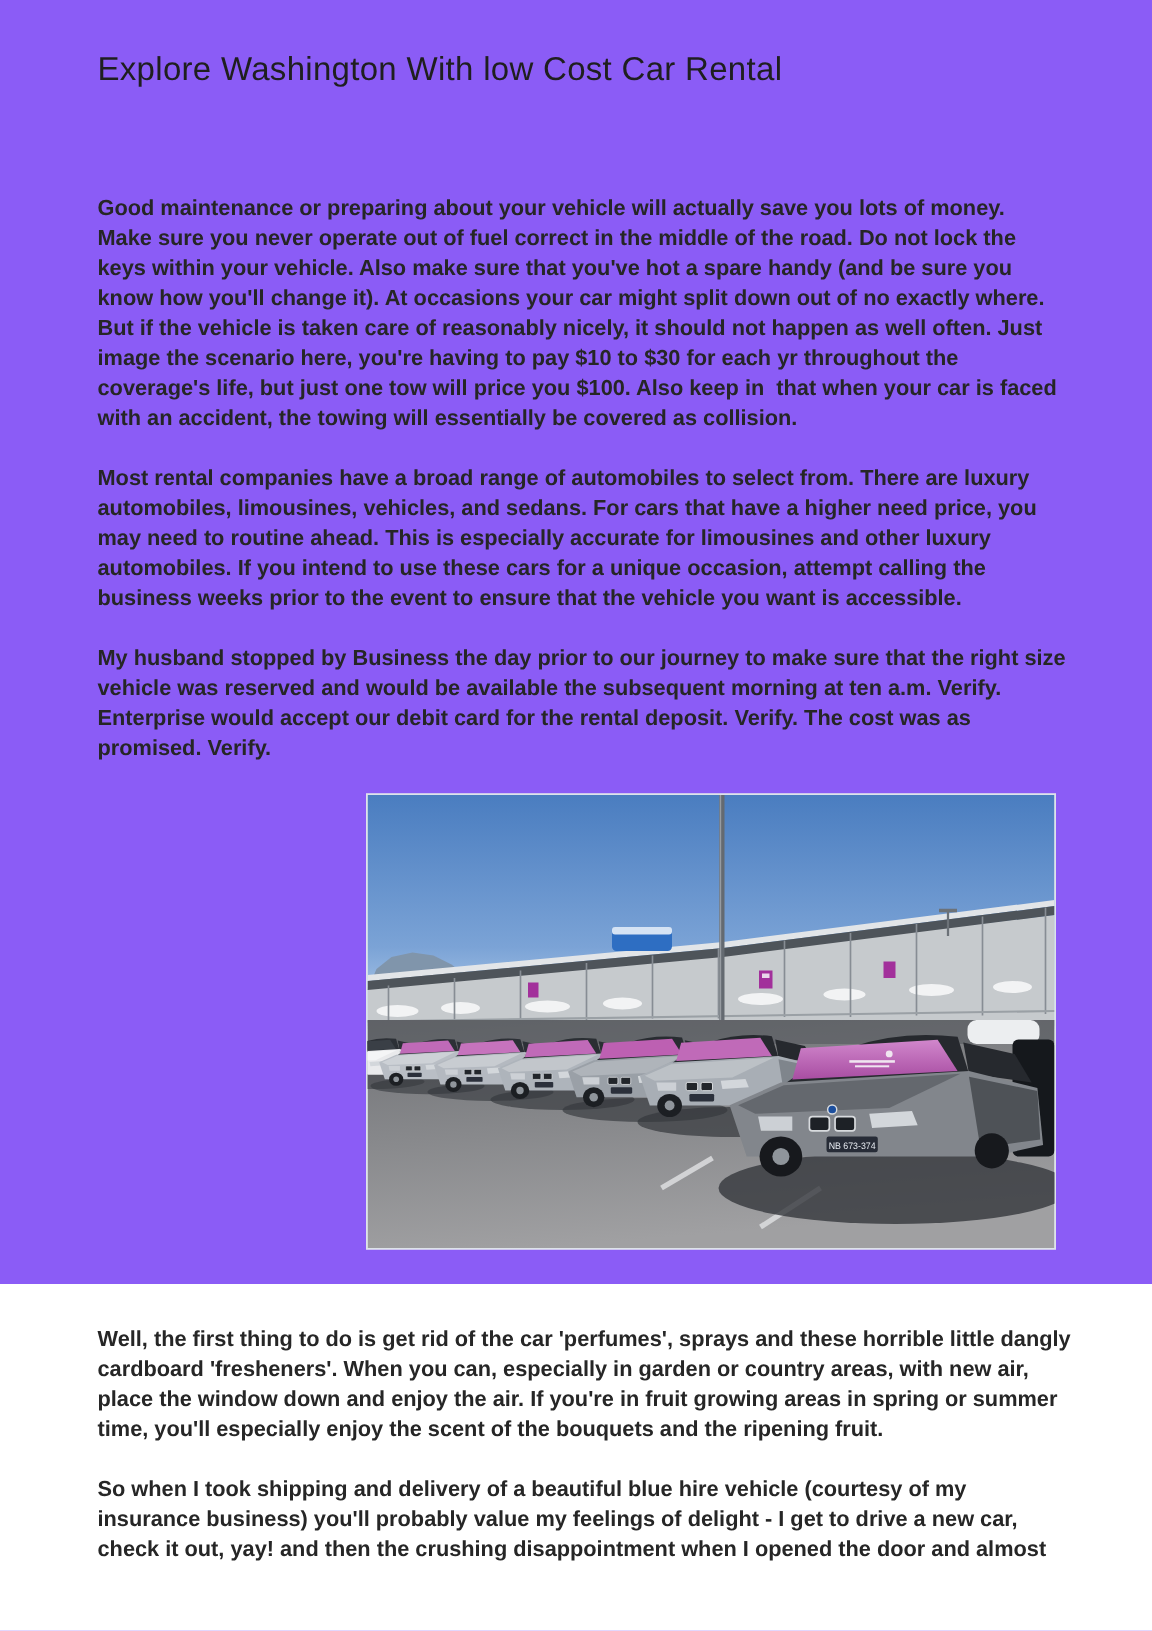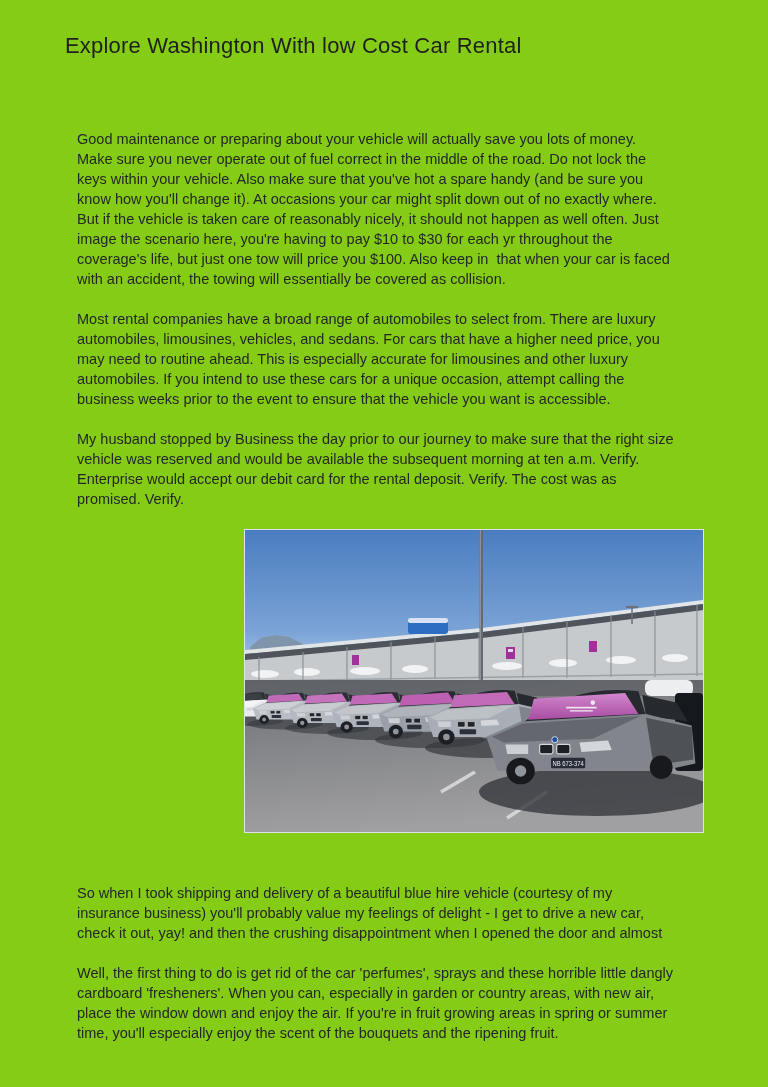--- a/index.html
+++ b/index.html
@@ -1,28 +1,28 @@
 <!DOCTYPE html>
 <html><head>
 <meta charset="utf-8">
 <style>
   html,body{margin:0;padding:0;background:#ffffff;}
   body{width:768px;height:1087px;overflow:hidden;}
   .page{
-    position:relative;width:768px;height:1087px;background:#84cc16;
+    position:relative;width:768px;height:856px;background:#8b5cf6;
     font-family:"Liberation Sans",sans-serif;color:#262626;
   }
   .content{position:absolute;left:65px;top:0;width:680px;}
   .doc-title{
     font-size:22px;font-weight:400;color:#1f1f1f;
     margin:33px 0 70px 0;line-height:26px;letter-spacing:0.2px;
   }
   .para{
-    font-size:14.5px;line-height:20px;margin:0 0 20px 12px;
-    white-space:pre-wrap;color:#262626;
+    font-size:14.5px;line-height:20px;margin:0 0 20px 0;
+    white-space:pre-wrap;color:#262626;font-weight:bold;
   }
   figure.photo{
     margin:2px 0 50px 179px;padding:0;width:458px;height:302px;
     border:1px solid #dde3e9;background:#eef2f6;
   }
   figure.photo svg{display:block;width:458px;height:302px;}
 </style>
 </head>
 <body>
 
@@ -188,22 +188,22 @@
           <circle cx="42" cy="33.5" r="1.6" fill="#1c4f9e" stroke="#d9dce0" stroke-width="0.5"></circle>
           <rect x="40" y="43" width="18" height="5.5" rx="0.8" fill="#272c37"></rect>
           <text x="49" y="47.2" text-anchor="middle" font-family="Liberation Sans, sans-serif" font-size="3.3" fill="#e9edf3" textLength="16.5" lengthAdjust="spacingAndGlyphs">NB 673-374</text>
           <ellipse cx="24" cy="50" rx="7.5" ry="7" fill="#17191d"></ellipse>
           <circle cx="24" cy="50" r="3" fill="#8f959b"></circle>
           <ellipse cx="98" cy="48" rx="6" ry="6.2" fill="#17191d"></ellipse>
         </g>
       </svg>
     </figure>
 
-    <p class="para">So when I took shipping and delivery of a beautiful blue hire vehicle (courtesy of my
-insurance business) you'll probably value my feelings of delight - I get to drive a new car,
-check it out, yay! and then the crushing disappointment when I opened the door and almost</p>
     <p class="para">Well, the first thing to do is get rid of the car 'perfumes', sprays and these horrible little dangly
 cardboard 'fresheners'. When you can, especially in garden or country areas, with new air,
 place the window down and enjoy the air. If you're in fruit growing areas in spring or summer
 time, you'll especially enjoy the scent of the bouquets and the ripening fruit.</p>
+    <p class="para">So when I took shipping and delivery of a beautiful blue hire vehicle (courtesy of my
+insurance business) you'll probably value my feelings of delight - I get to drive a new car,
+check it out, yay! and then the crushing disappointment when I opened the door and almost</p>
 
   </div>
 </div>
 
 </body></html>

